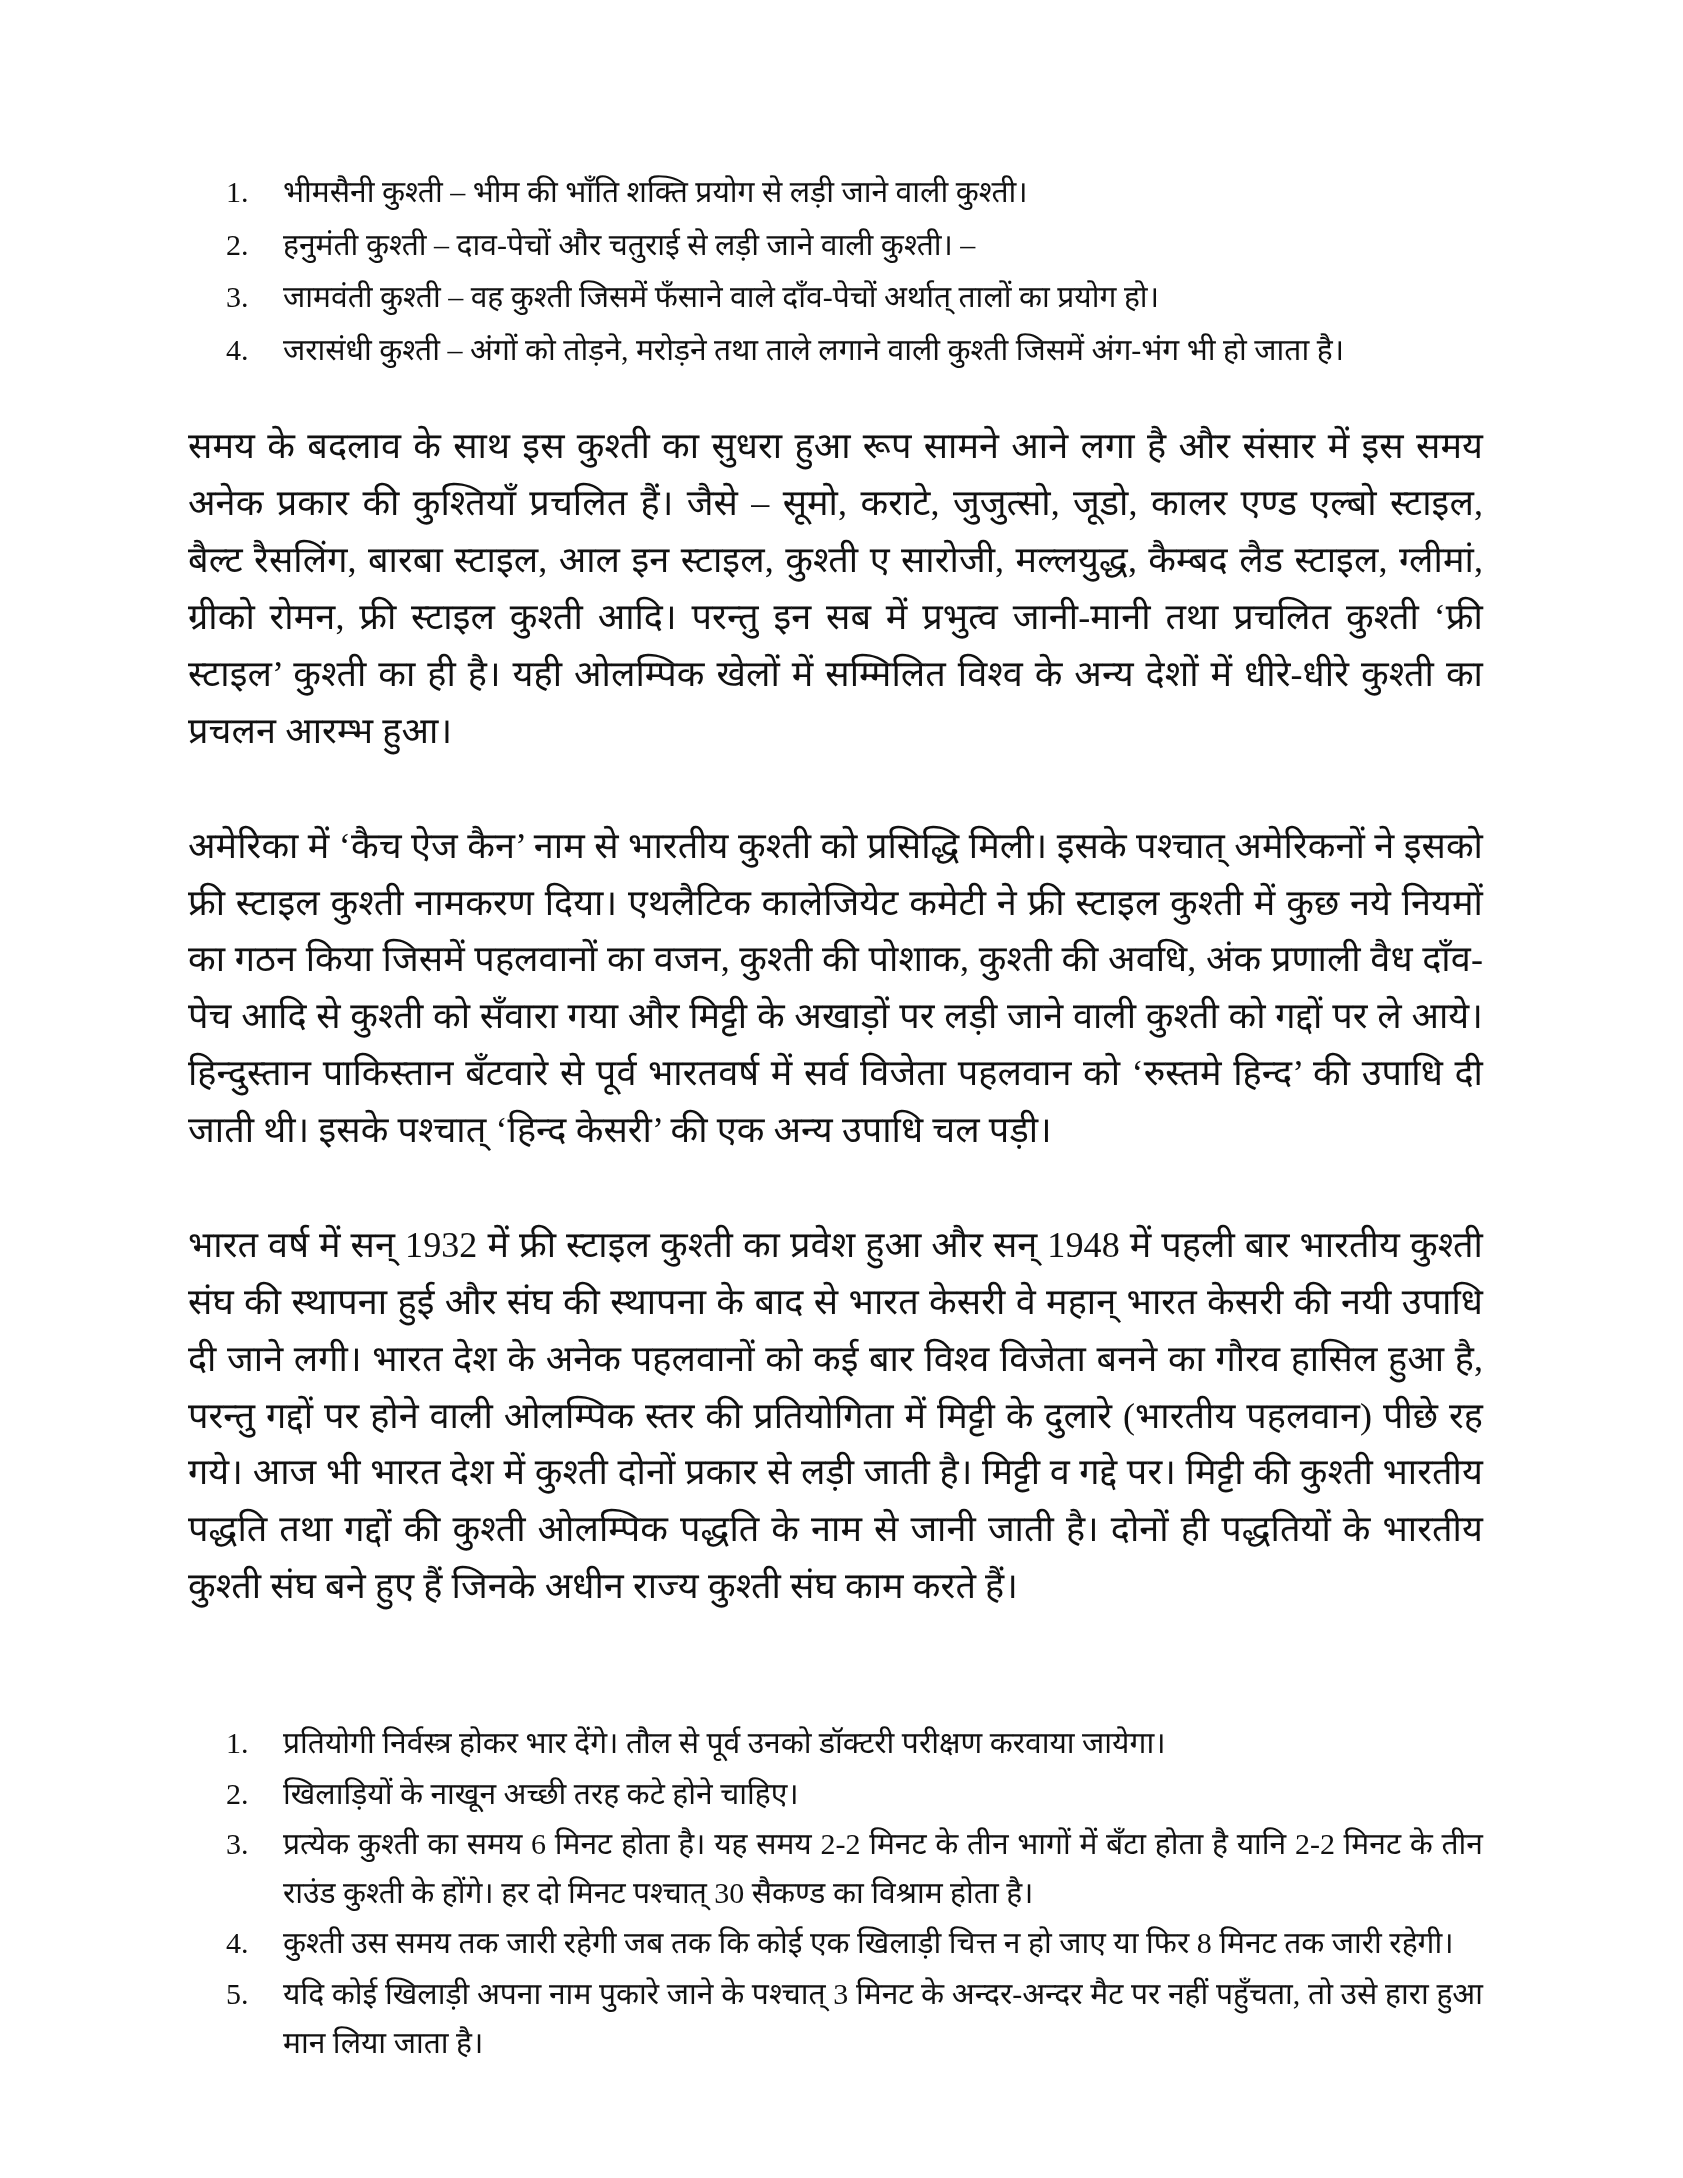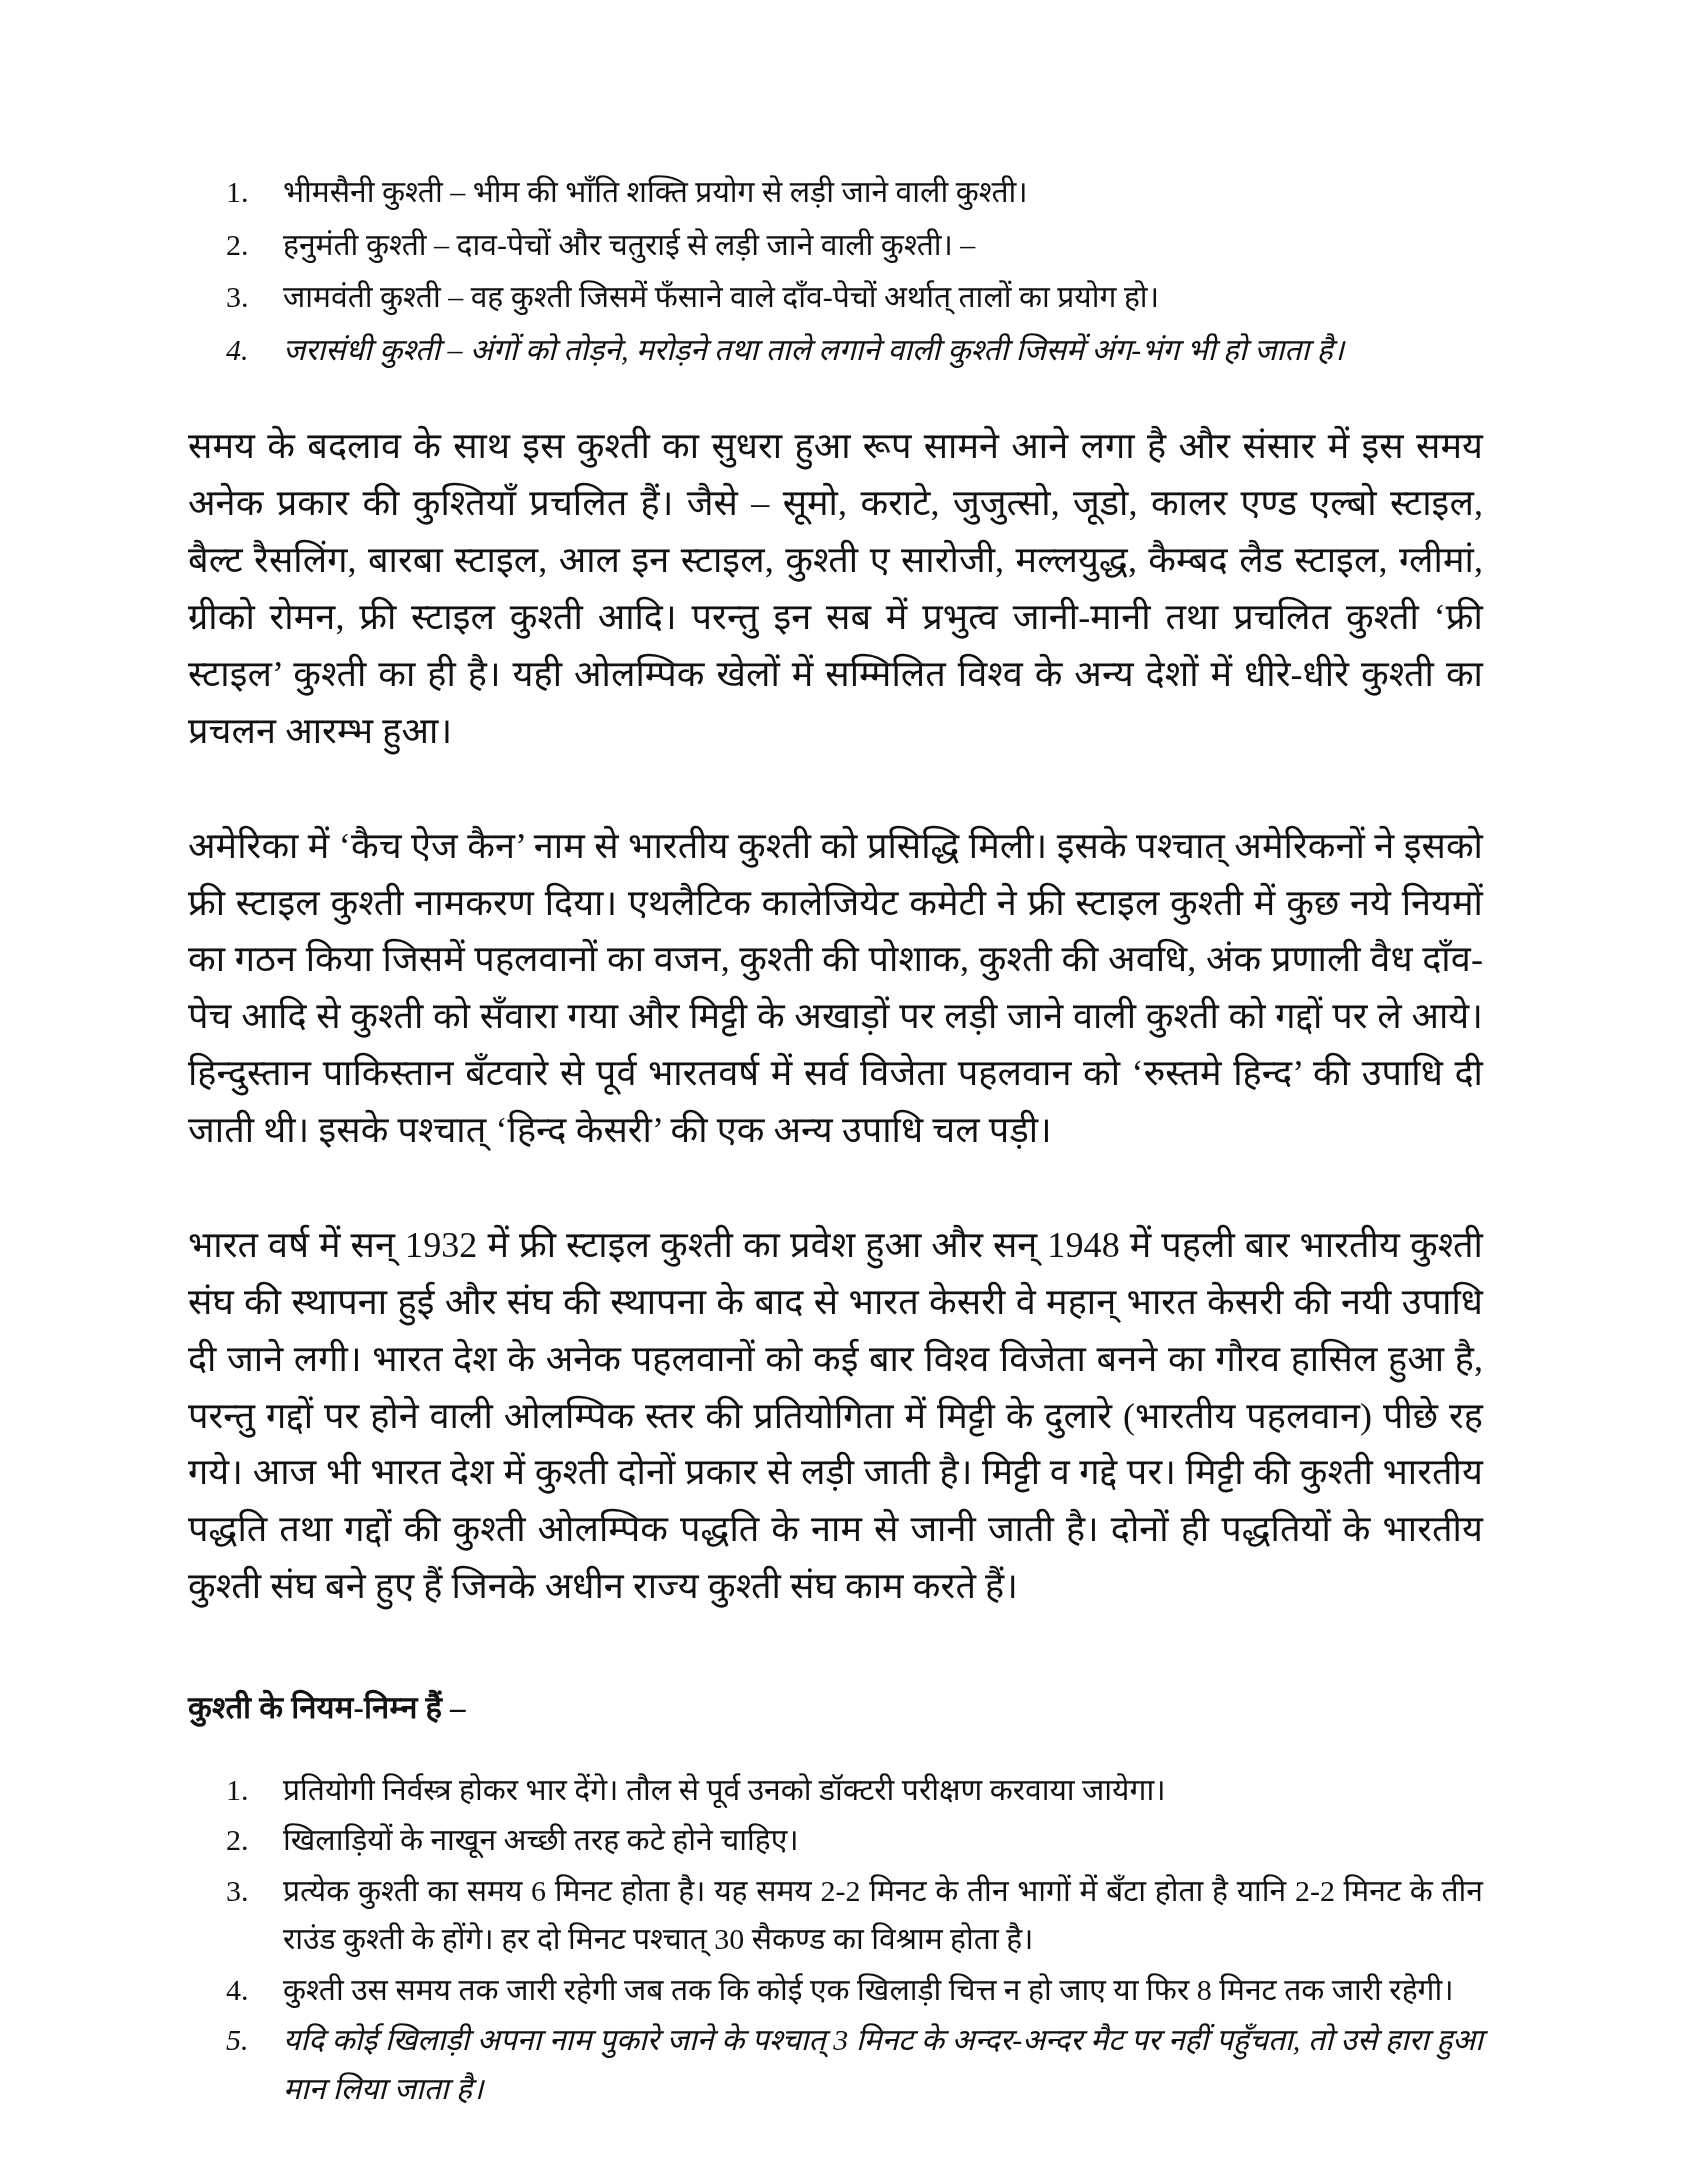--- a/index.html
+++ b/index.html
@@ -61,21 +61,21 @@
   ol.numlist > li::before {
     content: counter(li) ".";
     position: absolute;
     left: -57px;
     top: 0;
     width: 46px;
     text-align: left;
     font-size: 30px;
     line-height: 1.62;
   }
-  ol.numlist > li:last-child { margin-bottom: 0; font-style: italic; }
+  ol.numlist > li:last-child { margin-bottom: 0; }
 
   ol.numlist.tight > li { margin-bottom: 2px; }
 
   
   .heading {
     font-size: 31px;
     font-weight: bold;
     line-height: 1.5;
     margin: 0;
     letter-spacing: 0.2px;
@@ -101,21 +101,20 @@
     <div class="spacer-sm"></div>
 
     <p class="para">अमेरिका में ‘कैच ऐज कैन’ नाम से भारतीय कुश्ती को प्रसिद्धि मिली। इसके पश्चात् अमेरिकनों ने इसको फ्री स्टाइल कुश्ती नामकरण दिया। एथलैटिक कालेजियेट कमेटी ने फ्री स्टाइल कुश्ती में कुछ नये नियमों का गठन किया जिसमें पहलवानों का वजन, कुश्ती की पोशाक, कुश्ती की अवधि, अंक प्रणाली वैध दाँव-पेच आदि से कुश्ती को सँवारा गया और मिट्टी के अखाड़ों पर लड़ी जाने वाली कुश्ती को गद्दों पर ले आये। हिन्दुस्तान पाकिस्तान बँटवारे से पूर्व भारतवर्ष में सर्व विजेता पहलवान को ‘रुस्तमे हिन्द’ की उपाधि दी जाती थी। इसके पश्चात् ‘हिन्द केसरी’ की एक अन्य उपाधि चल पड़ी।</p>
 
     <div class="spacer-sm"></div>
 
     <p class="para">भारत वर्ष में सन् 1932 में फ्री स्टाइल कुश्ती का प्रवेश हुआ और सन् 1948 में पहली बार भारतीय कुश्ती संघ की स्थापना हुई और संघ की स्थापना के बाद से भारत केसरी वे महान् भारत केसरी की नयी उपाधि दी जाने लगी। भारत देश के अनेक पहलवानों को कई बार विश्व विजेता बनने का गौरव हासिल हुआ है, परन्तु गद्दों पर होने वाली ओलम्पिक स्तर की प्रतियोगिता में मिट्टी के दुलारे (भारतीय पहलवान) पीछे रह गये। आज भी भारत देश में कुश्ती दोनों प्रकार से लड़ी जाती है। मिट्टी व गद्दे पर। मिट्टी की कुश्ती भारतीय पद्धति तथा गद्दों की कुश्ती ओलम्पिक पद्धति के नाम से जानी जाती है। दोनों ही पद्धतियों के भारतीय कुश्ती संघ बने हुए हैं जिनके अधीन राज्य कुश्ती संघ काम करते हैं।</p>
 
     <div class="spacer-md"></div>
 
-    <p class="heading">कुश्ती के नियम-निम्न हैं –</p>
 
     <div class="spacer-md"></div>
 
     <ol class="numlist tight">
       <li>प्रतियोगी निर्वस्त्र होकर भार देंगे। तौल से पूर्व उनको डॉक्टरी परीक्षण करवाया जायेगा।</li>
       <li>खिलाड़ियों के नाखून अच्छी तरह कटे होने चाहिए।</li>
       <li>प्रत्येक कुश्ती का समय 6 मिनट होता है। यह समय 2-2 मिनट के तीन भागों में बँटा होता है यानि 2-2 मिनट के तीन राउंड कुश्ती के होंगे। हर दो मिनट पश्चात् 30 सैकण्ड का विश्राम होता है।</li>
       <li>कुश्ती उस समय तक जारी रहेगी जब तक कि कोई एक खिलाड़ी चित्त न हो जाए या फिर 8 मिनट तक जारी रहेगी।</li>
       <li>यदि कोई खिलाड़ी अपना नाम पुकारे जाने के पश्चात् 3 मिनट के अन्दर-अन्दर मैट पर नहीं पहुँचता, तो उसे हारा हुआ मान लिया जाता है।</li>
     </ol>

